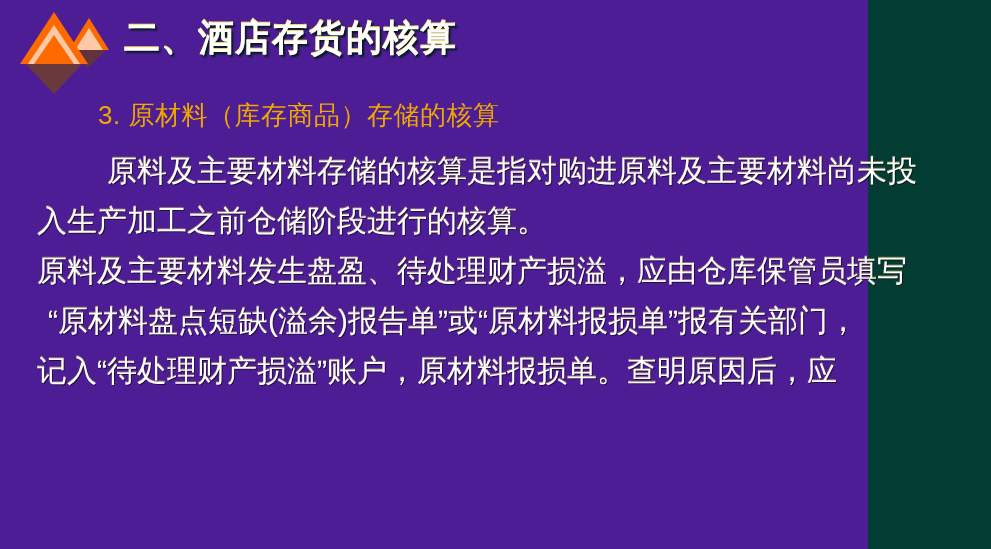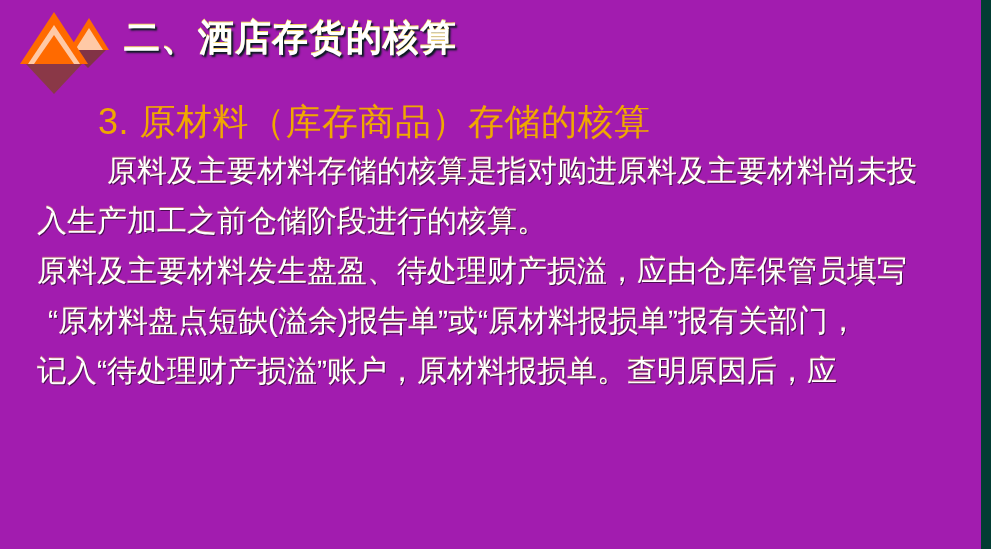--- a/index.html
+++ b/index.html
@@ -8,23 +8,23 @@
   }
   body {
     width: 991px;
     height: 549px;
     overflow: hidden;
     background: #023c33;
     font-family: "Liberation Sans", "DejaVu Sans", sans-serif;
   }
   #slide {
     position: relative;
-    width: 981px;
+    width: 868px;
     height: 549px;
-    background: #a21caf;
+    background: #4c1d95;
     box-sizing: border-box;
   }
 
   
   #header {
     position: absolute;
     left: 0;
     top: 0;
     width: 991px;
     height: 92px;
@@ -112,21 +112,21 @@
     letter-spacing: 1px;
     text-shadow: 0 -1px 0 #f4d46a, 2px 2px 2px #001c18;
     white-space: nowrap;
   }
 
   
   #subtitle {
     position: absolute;
     left: 98px;
     top: 98px;
-    font-size: 36px;
+    font-size: 26px;
     color: #f0a800;
     white-space: nowrap;
     letter-spacing: 0.5px;
     text-align: center;
   }
 
   
   #body-text {
     position: absolute;
     left: 12px;

